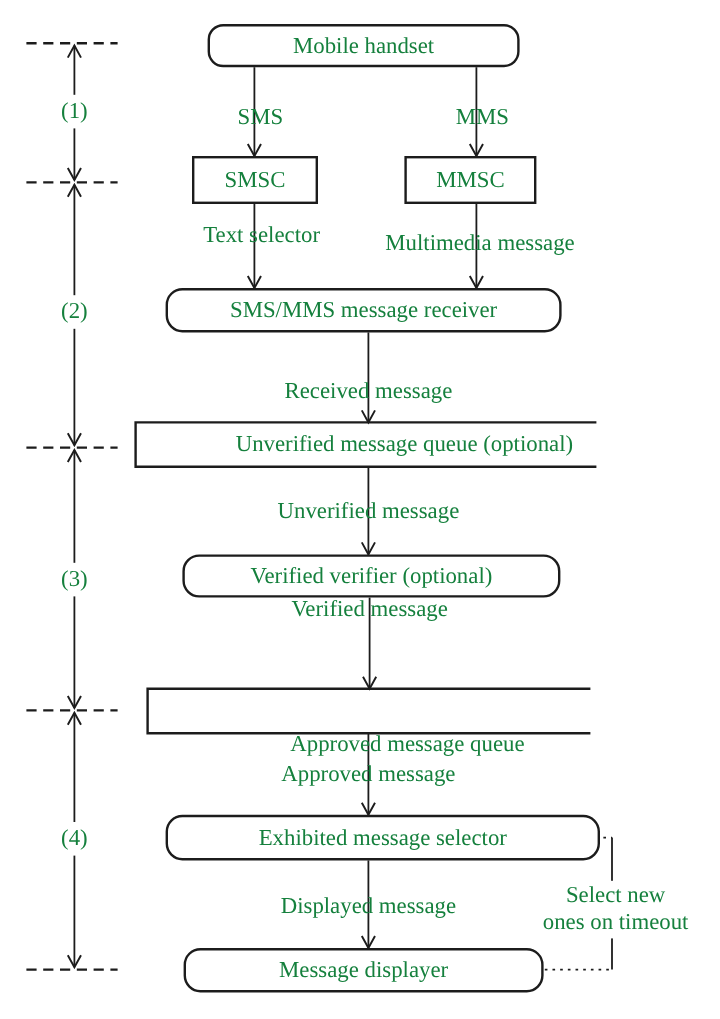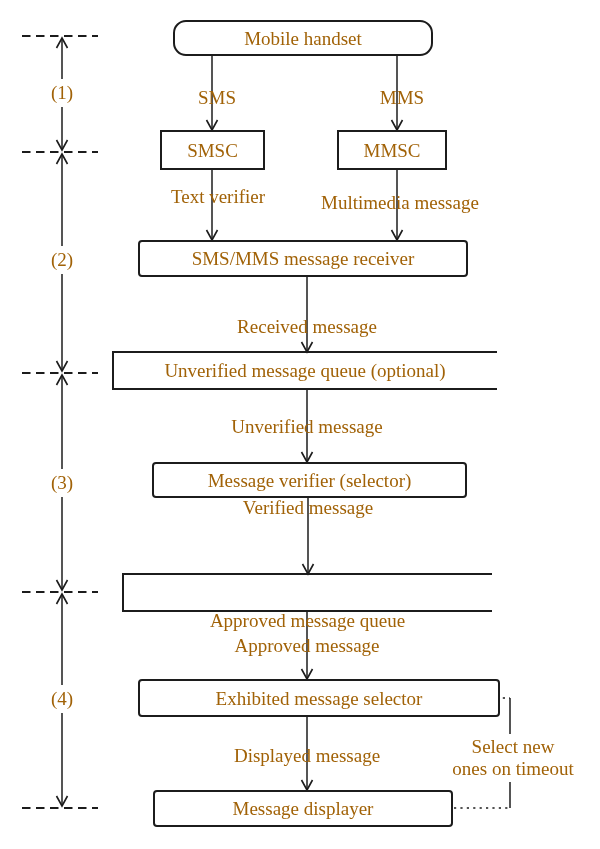--- a/index.html
+++ b/index.html
@@ -1,38 +1,38 @@
 <!DOCTYPE html>
 <html><head>
 <meta charset="utf-8">
 <style>
   html,body{margin:0;padding:0;background:#ffffff;}
   .figure{
     position:relative;
     width:600px;height:849px;
     background:#ffffff;
     font-family:"Liberation Serif","DejaVu Serif",serif;
-    color:#a16207;
+    color:#15803d;
     overflow:hidden;
   }
   .layer{position:absolute;left:0;top:0;}
   .node{
     position:absolute;
     box-sizing:border-box;
     border:2px solid #1c1c1c;
     background:#ffffff;
     display:flex;align-items:center;justify-content:center;
     font-size:19px;line-height:1;white-space:nowrap;
     z-index:2;
   }
-  .node.rounded{border-radius:4px;}
+  .node.rounded{border-radius:14px;}
   .queue-label{
     position:absolute;
     display:flex;align-items:center;justify-content:center;
-    font-size:19px;white-space:nowrap;z-index:2;
+    font-size:19px;white-space:nowrap;z-index:2;padding-left:32px;
   }
   .edge-label{
     position:absolute;
     transform:translate(-50%,-50%);
     font-size:19px;white-space:nowrap;
     z-index:3;background:transparent;
   }
   .stage-label{
     position:absolute;
     transform:translate(-50%,-50%);
@@ -140,38 +140,38 @@
 
   <div class="node rounded" style="left:138px;top:240px;width:330px;height:37px;">
     <span>SMS/MMS message receiver</span>
   </div>
 
   <div class="queue-label" style="left:113px;top:352px;width:384px;height:37px;">
     <span>Unverified message queue (optional)</span>
   </div>
 
   <div class="node rounded" style="left:152px;top:462px;width:315px;height:36px;">
-    <span>Message verifier (selector)</span>
+    <span>Verified verifier (optional)</span>
   </div>
 
   <div class="queue-label" style="left:123px;top:602px;width:369px;height:37px;">
     <span>Approved message queue</span>
   </div>
 
   <div class="node rounded" style="left:138px;top:679px;width:362px;height:38px;">
     <span>Exhibited message selector</span>
   </div>
 
   <div class="node rounded" style="left:153px;top:790px;width:300px;height:37px;">
     <span>Message displayer</span>
   </div>
 
   <span class="edge-label" style="left:217px;top:98px;text-align:right;">SMS</span>
   <span class="edge-label" style="left:402px;top:98px;">MMS</span>
-  <span class="edge-label" style="left:218px;top:197px;">Text verifier</span>
+  <span class="edge-label" style="left:218px;top:197px;">Text selector</span>
   <span class="edge-label" style="left:400px;top:203px;">Multimedia message</span>
   <span class="edge-label" style="left:307px;top:315px;margin-top:12px;">Received message</span>
   <span class="edge-label" style="left:307px;top:427px;">Unverified message</span>
   <span class="edge-label" style="left:308px;top:508px;">Verified message</span>
   <span class="edge-label" style="left:307px;top:646px;">Approved message</span>
   <span class="edge-label" style="left:307px;top:756px;">Displayed message</span>
 
   <span class="stage-label" style="left:62px;top:93px;">(1)</span>
   <span class="stage-label" style="left:62px;top:260px;">(2)</span>
   <span class="stage-label" style="left:62px;top:483px;">(3)</span>

